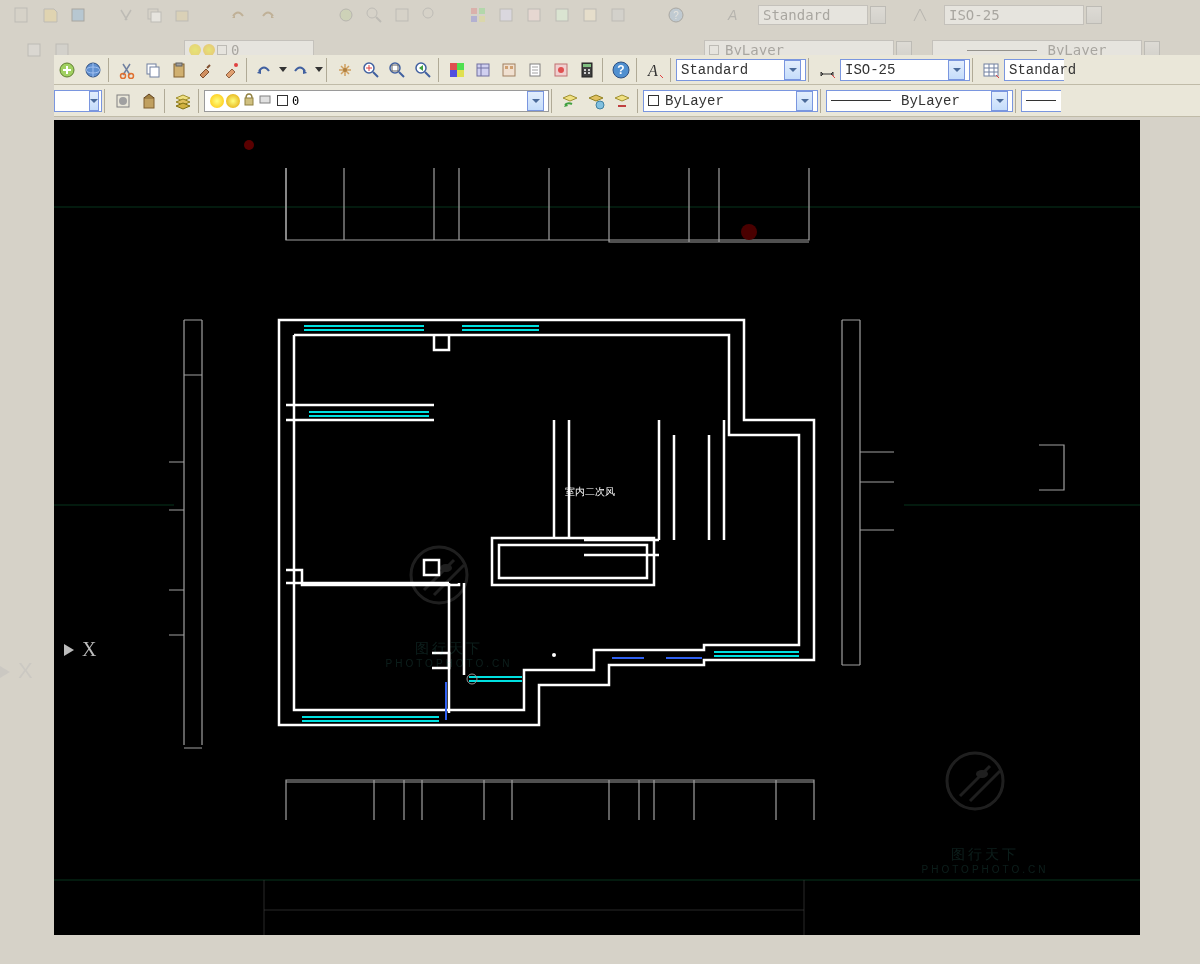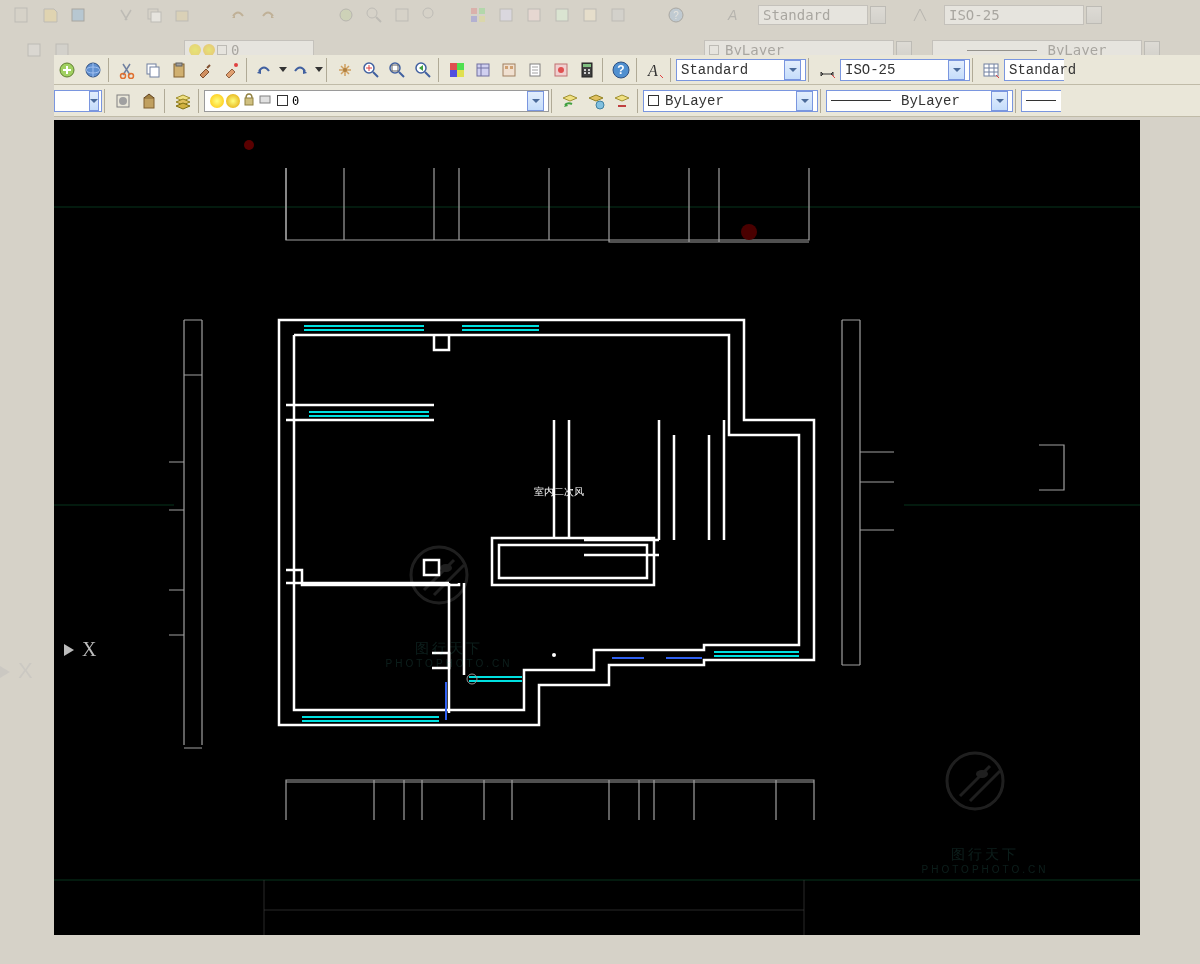--- a/index.html
+++ b/index.html
@@ -179,21 +179,21 @@
       top: 75px;
       right: 120px;
     }
     
     .drawing-label {
       position: absolute;
       font-family: "SimSun", serif;
       font-size: 10px;
       color: #fff;
       top: 365px;
-      left: 480px;
+      left: 511px;
       text-align: center;
     }
     
     .x-marker {
       position: absolute;
       color: #bbb;
       font-size: 20px;
       font-family: serif;
       top: 518px;
       left: 10px;

